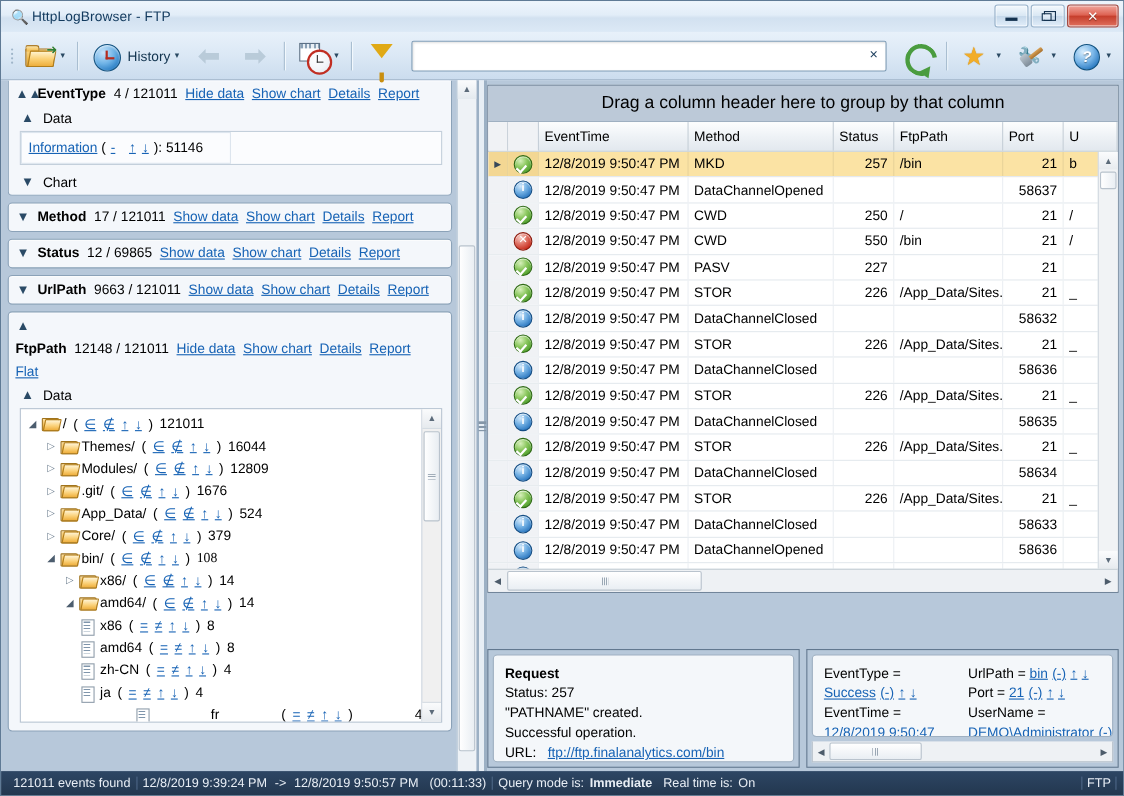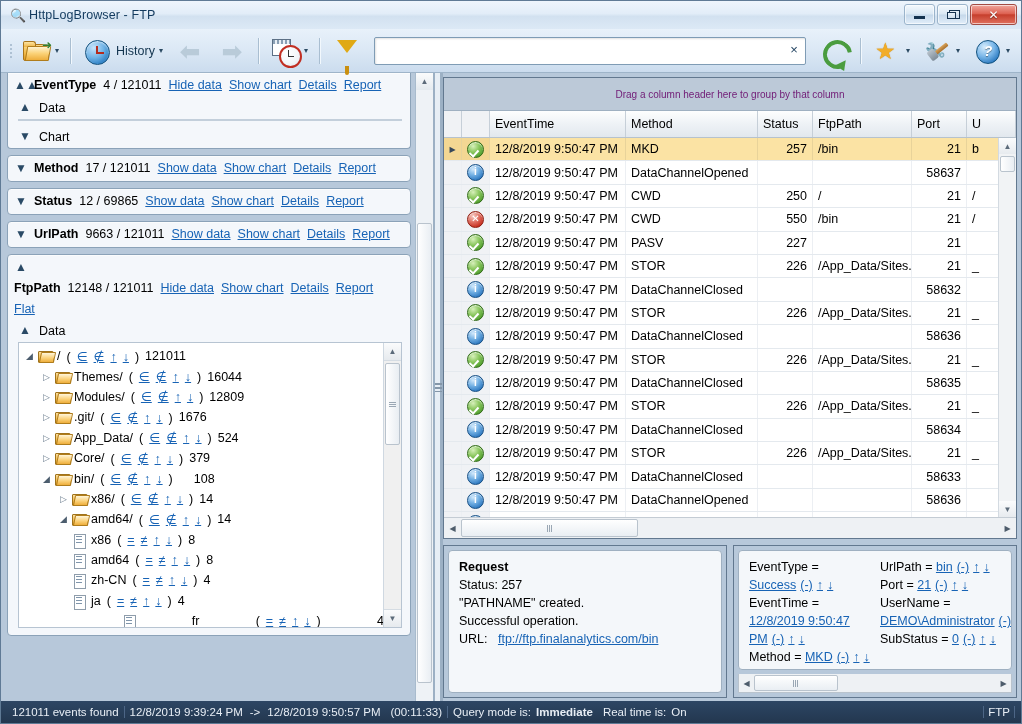--- a/index.html
+++ b/index.html
@@ -161,21 +161,21 @@
   .leftscroll .thumb{position:absolute;left:1px;right:1px;top:150px;bottom:18px;border:1px solid #b9c3cd;border-radius:2px;
     background:linear-gradient(90deg,#ffffff,#e9eef3);}
   
   .vsplit{width:10px;flex:0 0 10px;background:linear-gradient(90deg,#9cb0c4 0 2px,#e7eef5 2px 7px,#9cb0c4 7px 10px);
     display:flex;align-items:center;justify-content:center;}
   .vsplit i{display:block;width:7px;height:9px;background:repeating-linear-gradient(180deg,#8496a8 0 2px,transparent 2px 4px);}
   
   .rightpane{flex:1 1 auto;min-width:0;display:flex;flex-direction:column;background:#b7c8da;padding:4px 4px 0 0;box-sizing:border-box;}
   .gridbox{flex:0 0 460px;display:flex;flex-direction:column;border:1px solid #62788f;background:#fff;min-width:0;}
   .groupbar{height:32px;flex:0 0 32px;background:#bcc9d8;display:flex;align-items:center;justify-content:center;
-    color:#701a75;font-size:10px;border-bottom:1px solid #9fb0c1;}
+    color:#000000;font-size:16px;border-bottom:1px solid #9fb0c1;}
   .colhdr{height:26px;flex:0 0 26px;display:flex;background:linear-gradient(180deg,#fdfefe 0%,#eef2f6 50%,#e2e8ee 100%);
     border-bottom:1px solid #b6c2cd;}
   .ch{border-right:1px solid #c6cfd8;display:flex;align-items:center;padding:0 5px;font-size:12.5px;box-sizing:border-box;overflow:hidden;}
   .rowsarea{flex:1 1 auto;position:relative;overflow:hidden;background:#fff;}
   .rowsinner{position:absolute;inset:0 17px 0 0;overflow:hidden;}
   .row{display:flex;height:23.4px;border-bottom:1px solid #e4e9ee;box-sizing:border-box;font-size:12.5px;}
   .row.sel{background:#fbe3a4;}
   .row.sel .cell{border-right-color:#e8d39a;}
   .cell{border-right:1px solid #eceff3;display:flex;align-items:center;padding:0 5px;box-sizing:border-box;overflow:hidden;white-space:nowrap;}
   .cell.num{justify-content:flex-end;}
@@ -200,21 +200,21 @@
   .gvscroll .th{position:absolute;left:1px;right:1px;top:18px;height:14px;border:1px solid #b9c3cd;border-radius:2px;background:linear-gradient(90deg,#fff,#e9eef3);}
   .hscroll{height:20px;flex:0 0 20px;background:#eef1f4;border-top:1px solid #c4ccd4;display:flex;align-items:center;position:relative;}
   .hscroll .a{width:17px;text-align:center;font-size:8px;color:#4d5c6b;}
   .hscroll .track{flex:1 1 auto;position:relative;height:100%;}
   .hscroll .th{position:absolute;left:0;top:1px;bottom:1px;width:175px;border:1px solid #b9c3cd;border-radius:2px;
     background:linear-gradient(180deg,#ffffff,#e9eef3);display:flex;align-items:center;justify-content:center;}
   .hscroll .th i{display:block;width:6px;height:7px;background:repeating-linear-gradient(90deg,#9aa7b4 0 1px,transparent 1px 2px);}
   
   .hsplit{height:6px;flex:0 0 6px;}
   .bottomrow{flex:1 1 auto;display:flex;gap:6px;min-height:0;padding-bottom:3px;}
-  .dpanel{flex:1 1 50%;min-width:0;border:1px solid #62788f;background:#b7c8da;display:flex;flex-direction:column;padding:4px;box-sizing:border-box;}
+  .dpanel{flex:1 1 50%;min-width:0;border:1px solid #62788f;background:#b7c8da;display:flex;flex-direction:column;padding:4px;box-sizing:border-box;margin-top:45px;}
   .dinner{flex:1 1 auto;background:#f4f7fa;border:1px solid #9fb0c1;border-radius:4px;padding:7px 10px;font-size:12.5px;line-height:18px;overflow:hidden;}
   .dinner b{font-size:12.5px;}
   .kvcols{display:flex;gap:10px;}
   .kvcol{flex:1 1 50%;min-width:0;}
   .kv{white-space:nowrap;}
   .dp-h{height:18px;flex:0 0 18px;background:#eef1f4;border:1px solid #b9c3cd;border-top:0;display:flex;align-items:center;position:relative;margin-top:4px;}
   .dp-h .a{width:15px;text-align:center;font-size:8px;color:#4d5c6b;}
   .dp-h .track{flex:1 1 auto;position:relative;height:100%;}
   .dp-h .th{position:absolute;left:0;top:1px;bottom:1px;width:82px;border:1px solid #b9c3cd;border-radius:2px;
     background:linear-gradient(180deg,#ffffff,#e9eef3);display:flex;align-items:center;justify-content:center;}
@@ -342,20 +342,27 @@
               <a class="lnk">Show chart</a>
               <a class="lnk">Details</a>
               <a class="lnk">Report</a>
             </div>
           </div>
           <div class="subhead">
             <span class="chev">▲</span>
             <span class="lbl">Data</span>
           </div>
           <div class="datagrid2">
+            <div class="cellbox">
+              <a class="lnk">Information</a>
+              <span> ( </span><span class="opg">-</span>
+              <span>&nbsp;&nbsp;</span><span class="opg">↑</span>
+              <span> </span><span class="opg">↓</span>
+              <span> ): </span><span>51146</span>
+            </div>
           </div>
           <div class="subhead">
             <span class="chev">▼</span>
             <span class="lbl">Chart</span>
           </div>
         </div>
 
         <div class="grp">
           <div class="grp-head">
             <span class="chev">▼</span>
@@ -479,21 +486,21 @@
                   <span style="margin-left: 3px;"> 379</span>
                 </div>
                 <div class="tnode" style="padding-left: 17px;">
                   <span class="exp open">◢</span>
                   <span class="ficon">
                     <i class="f1"></i>
                     <i class="f2"></i>
                   </span>
                   <span class="tlabel">bin/</span>
                   <span class="tops"><span class="nol" style="color:#000;text-decoration:none">(</span><span>∈</span><span>∉</span><span>↑</span><span>↓</span><span class="nol" style="color:#000;text-decoration:none">)</span></span>
-                  <span style="margin-left: 18px;"> 108</span>
+                  <span style="margin-left: 3px; font-family: Liberation Serif, serif;"> 108</span>
                 </div>
                 <div class="tnode" style="padding-left: 34px;">
                   <span class="exp">▷</span>
                   <span class="ficon">
                     <i class="f1"></i>
                     <i class="f2"></i>
                   </span>
                   <span class="tlabel">x86/</span>
                   <span class="tops"><span class="nol" style="color:#000;text-decoration:none">(</span><span>∈</span><span>∉</span><span>↑</span><span>↓</span><span class="nol" style="color:#000;text-decoration:none">)</span></span>
                   <span style="margin-left: 3px;"> 14</span>

